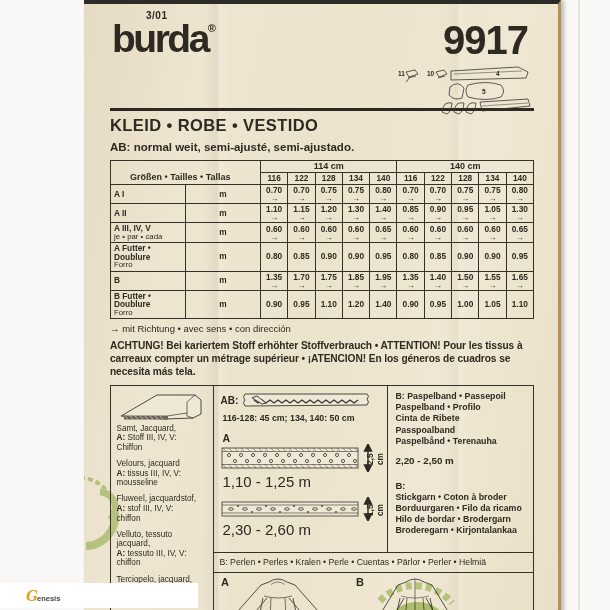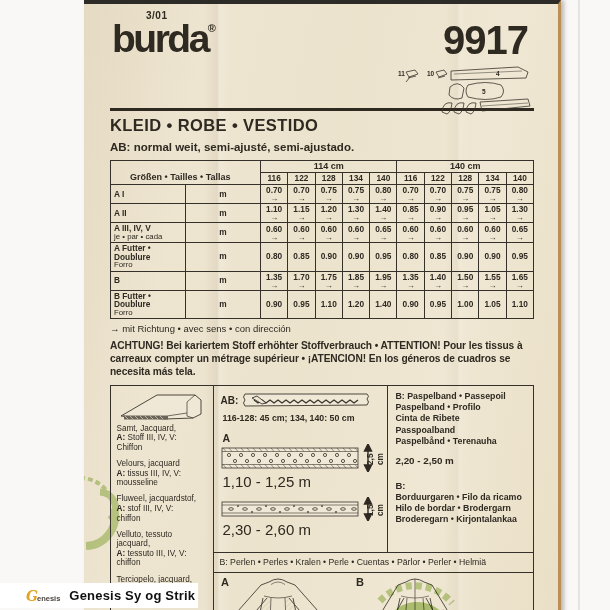--- a/index.html
+++ b/index.html
@@ -561,20 +561,21 @@
             <div>
                 <div class="pip-line"><b>B:</b> Paspelband • Passepoil</div>
                 <div class="pip-line">Paspelband • Profilo</div>
                 <div class="pip-line">Cinta de Ribete</div>
                 <div class="pip-line">Passpoalband</div>
                 <div class="pip-line">Paspelbånd • Terenauha</div>
               </div>
             <div class="pip-len">2,20 - 2,50 m</div>
             <div class="emb-label">B:</div>
             <div>
+                <div class="emb-line">Stickgarn • Coton à broder</div>
                 <div class="emb-line">Borduurgaren • Filo da ricamo</div>
                 <div class="emb-line">Hilo de bordar • Brodergarn</div>
                 <div class="emb-line">Broderegarn • Kirjontalankaa</div>
               </div>
           </div>
         </div>
 
         <div class="beads">B: Perlen • Perles • Kralen • Perle • Cuentas • Pärlor • Perler • Helmiä</div>
 
         <div class="views">
@@ -671,14 +672,13 @@
       </div>
     </div>
   </div>
 </div>
 
 <div class="wm">
   <span class="wm-logo">
     <span class="wm-g">G</span>
       <span class="wm-rest">enesis</span>
   </span>
-  <span class="wm-text">Genesis Sy og Strik</span>
 </div>
 
 </body></html>

